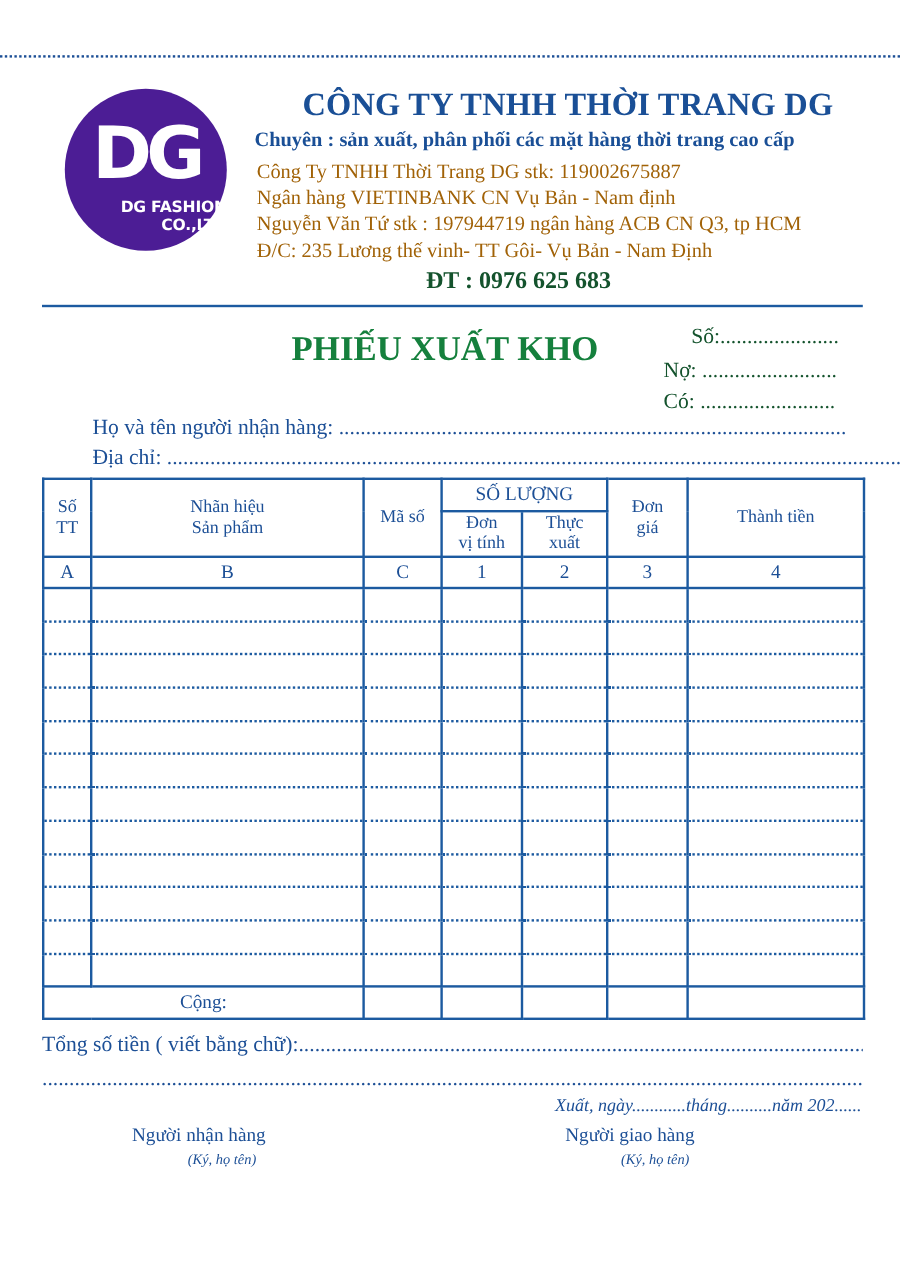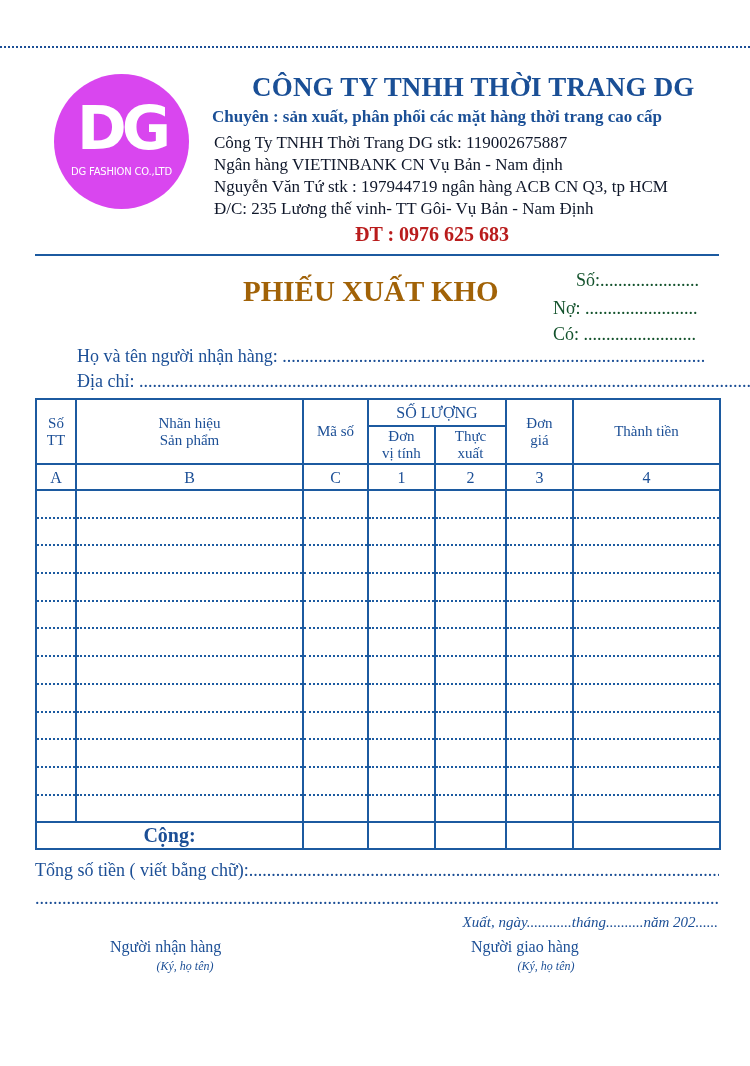--- a/index.html
+++ b/index.html
@@ -1,46 +1,46 @@
 <!DOCTYPE html>
 <html><head>
 <meta charset="utf-8">
 <style>
   html, body { margin:0; padding:0; background:#ffffff; }
   body { width:750px; height:1066px; position:relative; overflow:hidden;
          font-family:"Liberation Serif", "DejaVu Serif", serif; color:#1c4f96; }
   .abs { position:absolute; }
   .top-dots { left:0; top:46px; width:750px; height:0; border-top:2px dotted #1c4f96; }
 
-  .logo { left:54px; top:74px; width:135px; height:135px; border-radius:50%; background:#d946ef; }
+  .logo { left:54px; top:74px; width:135px; height:135px; border-radius:50%; background:#4c1d95; }
   .logo-dg { position:absolute; left:0; width:100%; top:22px; text-align:center; color:#fff;
              font-family:"DejaVu Sans", "Liberation Sans", sans-serif; font-weight:bold; font-size:60px;
              letter-spacing:-5px; line-height:64px; }
-  .logo-sub { position:absolute; left:0; width:100%; top:92px; text-align:center; color:#fff;
-              font-family:"DejaVu Sans", "Liberation Sans", sans-serif; font-weight:normal; font-size:10px; letter-spacing:-0.2px; }
+  .logo-sub { position:absolute; left:0; width:100%; top:92px; text-align:right; color:#fff;
+              font-family:"DejaVu Sans", "Liberation Sans", sans-serif; font-weight:bold; font-size:13px; letter-spacing:-0.2px; }
 
   .company { left:212px; top:72px; font-size:27px; font-weight:bold; color:#1a4f96; white-space:nowrap; letter-spacing:0.2px;margin-left:40px; }
   .tagline { left:212px; top:107px; font-size:17px; font-weight:bold; color:#1a4f96; white-space:nowrap; }
-  .info { left:214px; font-size:17px; color:#0f172a; white-space:nowrap; }
-  .phone { left:355px; top:223px; font-size:20px; font-weight:bold; color:#b91c1c; white-space:nowrap; }
+  .info { left:214px; font-size:17px; color:#a16207; white-space:nowrap; }
+  .phone { left:355px; top:223px; font-size:20px; font-weight:bold; color:#14532d; white-space:nowrap; }
 
   .rule { left:35px; top:254px; width:684px; height:0; border-top:2px solid #1c5aa0; }
 
-  .title { left:243px; top:275px; font-size:29px; font-weight:bold; color:#a16207; white-space:nowrap; }
+  .title { left:243px; top:275px; font-size:29px; font-weight:bold; color:#15803d; white-space:nowrap; }
   .meta { font-size:18px; color:#14532d; white-space:nowrap; }
 
   .field { left:35px; font-size:18px; color:#1c4f96; white-space:nowrap; overflow:hidden; width:684px;margin-left:42px; }
 
   table.grid { position:absolute; left:35px; top:398px; width:684px; border-collapse:collapse; table-layout:fixed;
                font-size:15px; color:#1c4f96; }
   table.grid td { border:2px solid #1c5aa0; text-align:center; padding:0; vertical-align:middle; line-height:17px; }
   table.grid tr.body td { border-top:2px dotted #1c5aa0; border-bottom:2px dotted #1c5aa0; height:25.7px; }
   table.grid tr.body.first td { border-top:2px solid #1c5aa0; }
   table.grid tr.body.last td { border-bottom:2px solid #1c5aa0; }
-  table.grid tr.total td { height:25px; font-weight:bold; font-size:20px; }
+  table.grid tr.total td { height:25px; font-weight:normal; font-size:16px; }
   table.grid tr.codes td { height:24px; font-size:16px; }
   .sl { font-size:16px; }
 
   .sum { left:35px; top:860px; width:684px; font-size:18px; white-space:nowrap; overflow:hidden; }
   .sum2 { left:35px; top:888px; width:684px; font-size:18px; white-space:nowrap; overflow:hidden; }
   .date { right:32px; top:914px; font-size:15px; font-style:italic; white-space:nowrap; }
   .sign { font-size:16px; white-space:nowrap; }
   .signsub { font-size:12px; font-style:italic; white-space:nowrap; text-align:center; }
 </style>
 </head>

